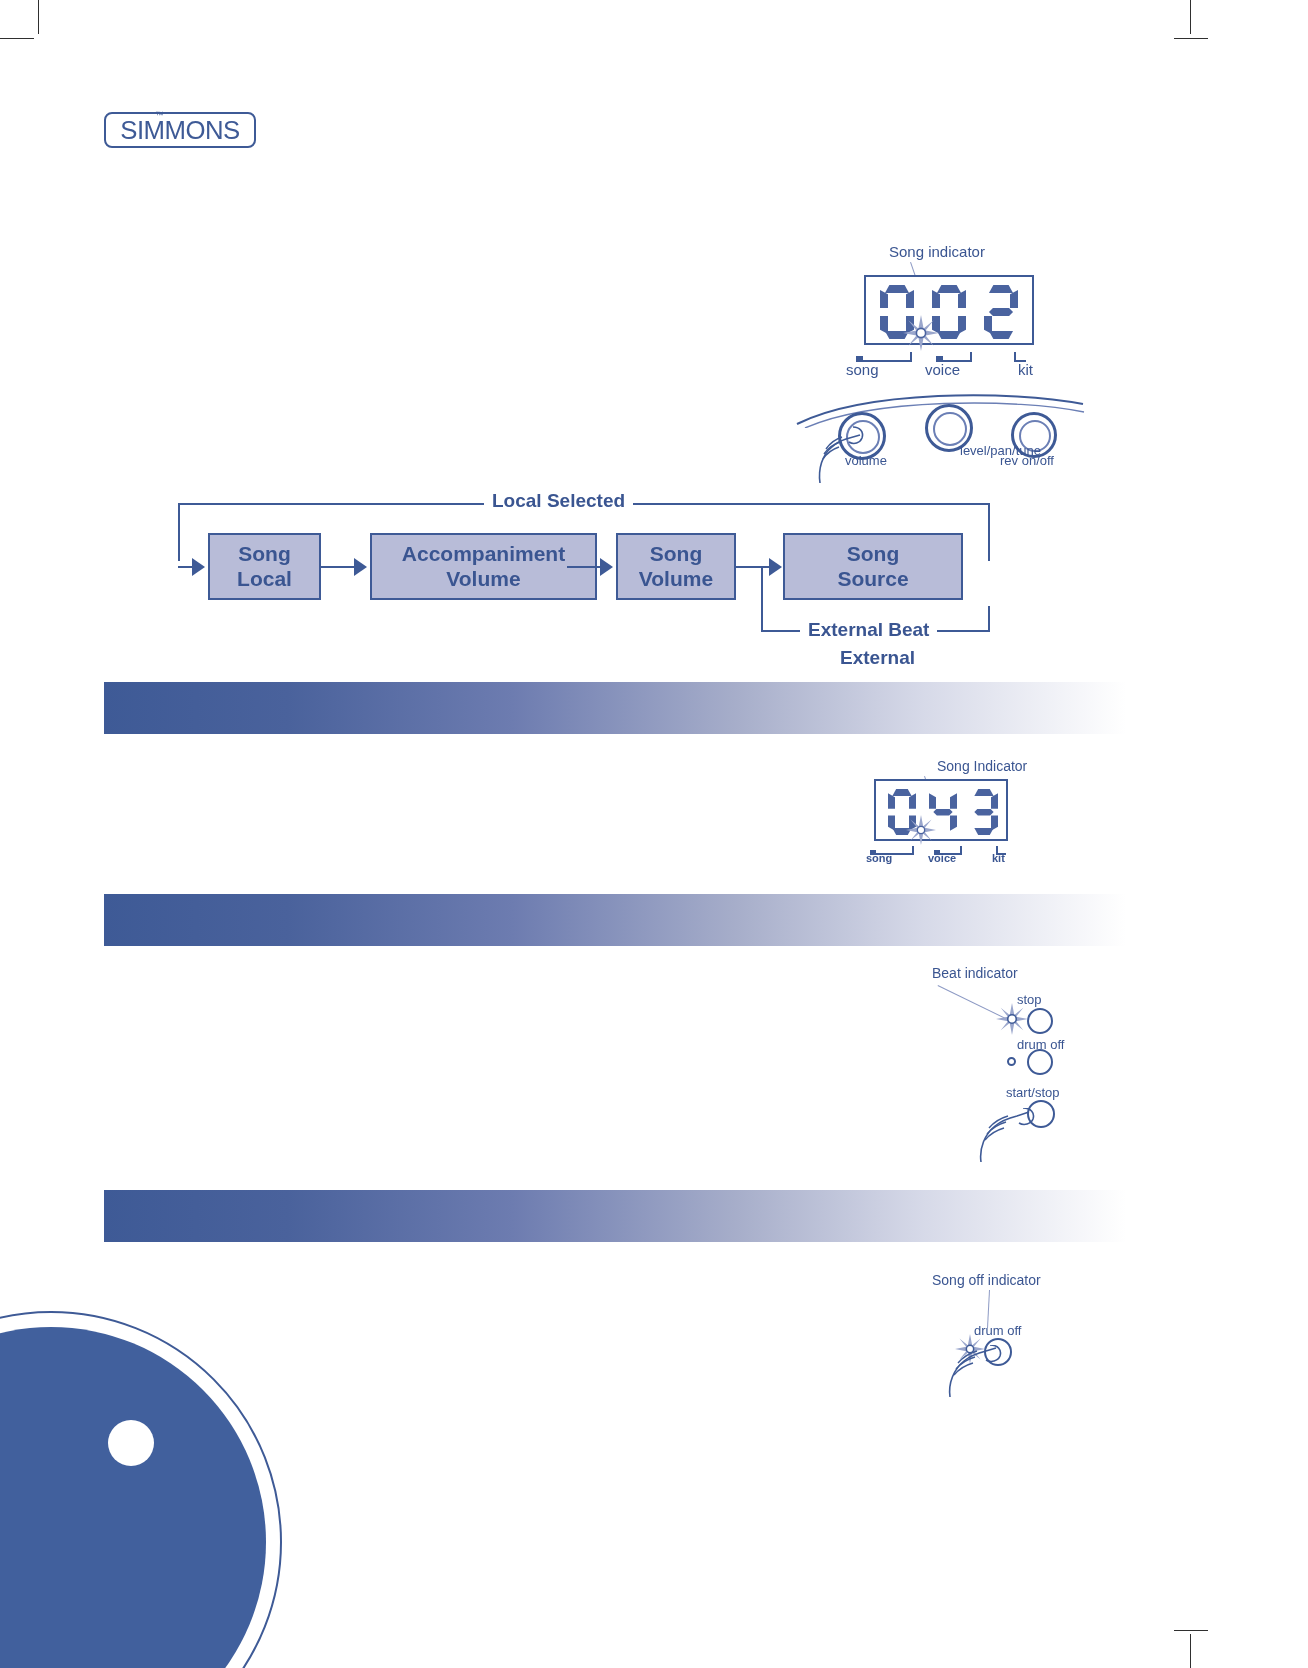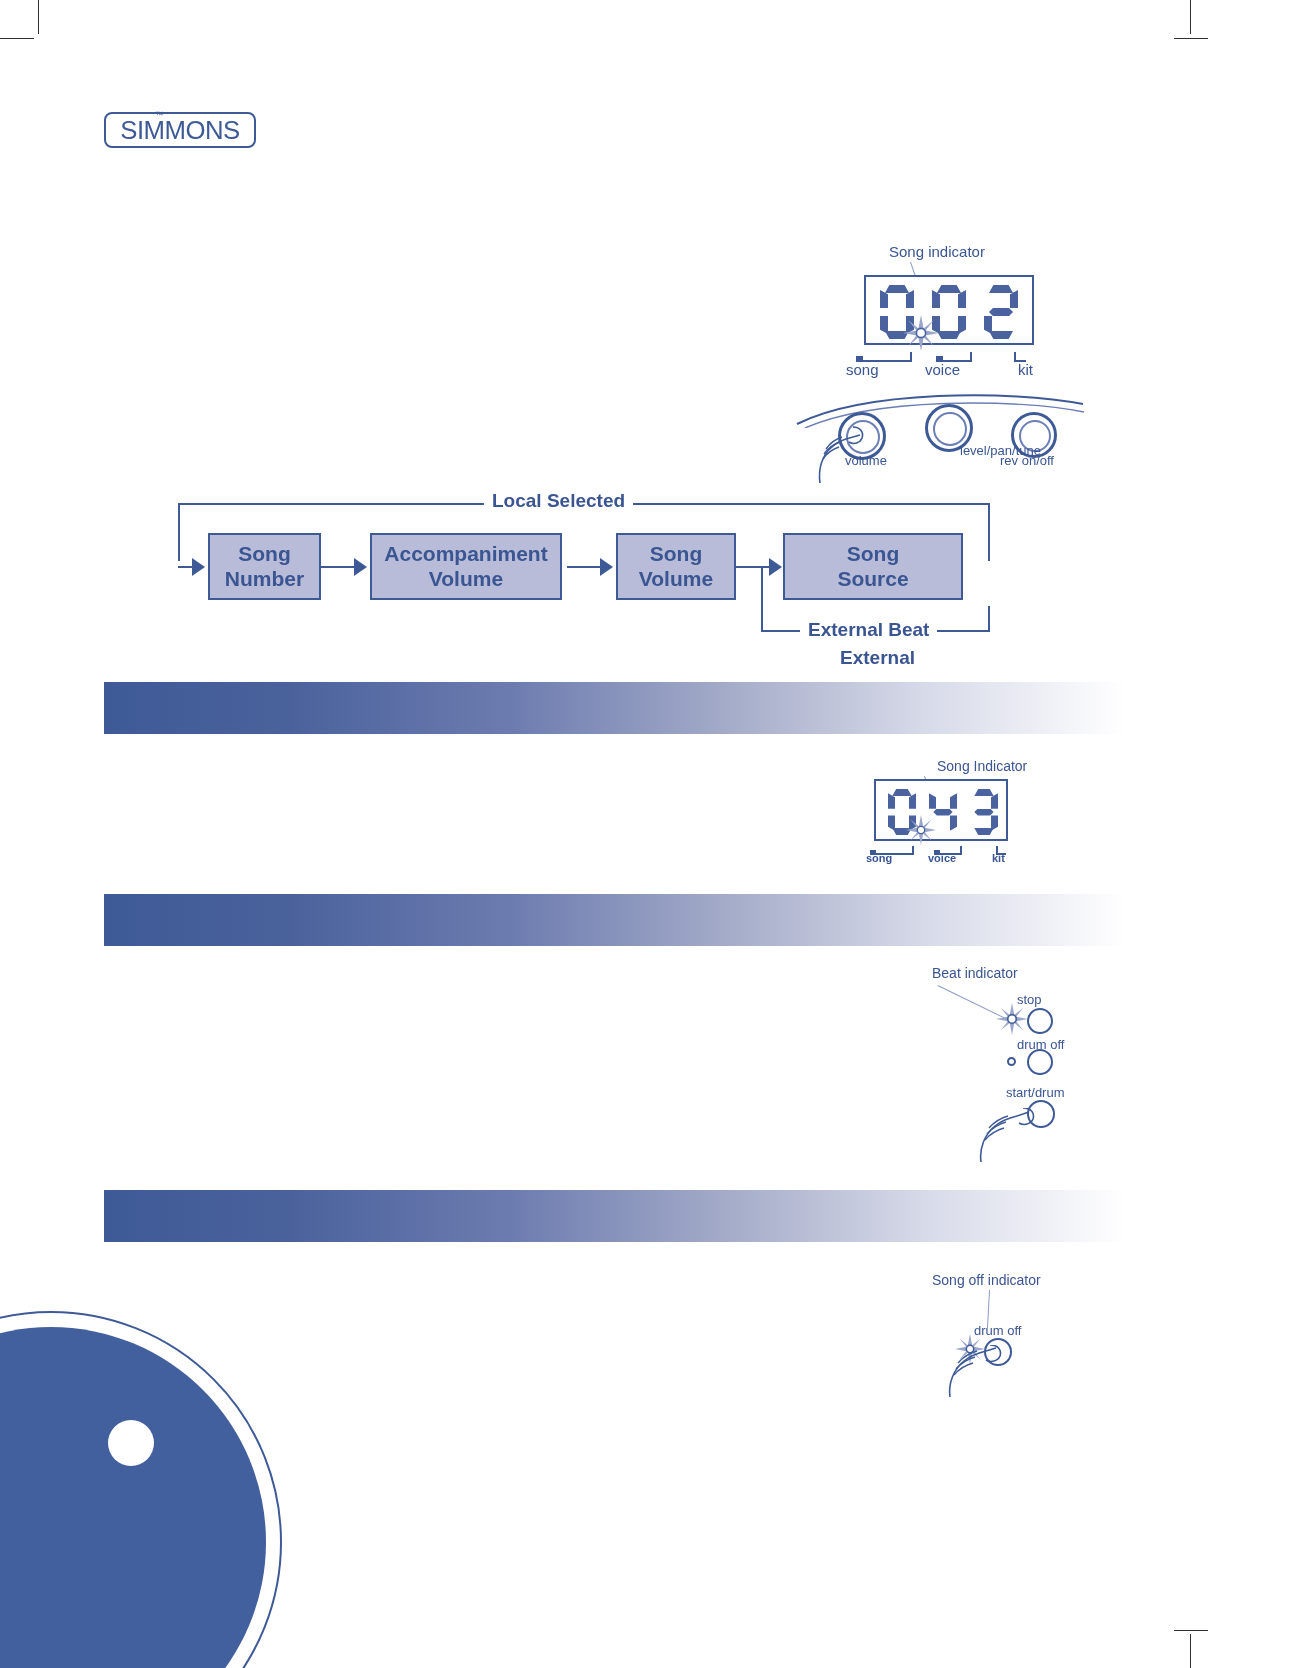--- a/index.html
+++ b/index.html
@@ -346,27 +346,27 @@
 
   <div class="flow-line" style="left:178px; top:503px; width:812px; height:2px;"></div>
   <div class="flow-line" style="left:178px; top:503px; width:2px; height:58px;"></div>
   <div class="flow-line" style="left:988px; top:503px; width:2px; height:58px;"></div>
   <div class="flow-label" style="left:484px; top:490px;">Local Selected</div>
   <div class="flow-arrow" style="left:192px; top:558px;"></div>
   <div class="flow-line" style="left:178px; top:566px; width:16px; height:2px;"></div>
 
   <div class="flow-box" style="left:208px; top:533px; width:113px; height:67px;">
     <span>Song</span>
-    <span>Number</span>
+    <span>Local</span>
   </div>
 
   <div class="flow-line" style="left:321px; top:566px; width:33px; height:2px;"></div>
   <div class="flow-arrow" style="left:354px; top:558px;"></div>
 
-  <div class="flow-box" style="left:370px; top:533px; width:192px; height:67px;">
+  <div class="flow-box" style="left:370px; top:533px; width:227px; height:67px;">
     <span>Accompaniment</span>
     <span>Volume</span>
   </div>
 
   <div class="flow-line" style="left:567px; top:566px; width:33px; height:2px;"></div>
   <div class="flow-arrow" style="left:600px; top:558px;"></div>
 
   <div class="flow-box" style="left:616px; top:533px; width:120px; height:67px;">
     <span>Song</span>
     <span>Volume</span>
@@ -450,21 +450,21 @@
       <path d="M18 0 L20.6 13.4 L30.7 5.3 L22.6 15.4 L36 18 L22.6 20.6 L30.7 30.7 L20.6 22.6 L18 36 L15.4 22.6 L5.3 30.7 L13.4 20.6 L0 18 L13.4 15.4 L5.3 5.3 L15.4 13.4 Z" fill="#9aa6cc"></path>
       <circle cx="18" cy="18" r="4.8" fill="#ffffff" stroke="#3e5a96" stroke-width="1.8"></circle>
     </svg>
   </div>
   <div class="btn-circle" style="left:1027px; top:1008px; width:26px; height:26px;"></div>
 
   <div class="callout" style="left:1017px; top:1037px; font-size:13px;">drum off</div>
   <div class="led-ring" style="left:1007px; top:1057px; width:9px; height:9px;"></div>
   <div class="btn-circle" style="left:1027px; top:1049px; width:26px; height:26px;"></div>
 
-  <div class="callout" style="left:1006px; top:1085px; font-size:13px;">start/drum</div>
+  <div class="callout" style="left:1006px; top:1085px; font-size:13px;">start/stop</div>
   <div class="btn-circle" style="left:1027px; top:1100px; width:28px; height:28px;"></div>
 
   <div class="hand" style="left:977px; top:1108px;">
     <svg width="72" height="58" viewBox="0 0 72 58">
       <path d="M4 54 C 2 40, 8 26, 18 18 C 24 13, 32 10, 40 8 L 52 4" fill="none" stroke="#3e5a96" stroke-width="1.6"></path>
       <path d="M12 20 C 17 14, 24 10, 31 8" fill="none" stroke="#3e5a96" stroke-width="1.4"></path>
       <path d="M10 26 C 15 20, 22 16, 29 14" fill="none" stroke="#3e5a96" stroke-width="1.4"></path>
       <path d="M8 32 C 13 26, 20 22, 27 20" fill="none" stroke="#3e5a96" stroke-width="1.4"></path>
       <path d="M46 0 C 54 0, 58 5, 56 11 C 54 16, 47 18, 42 15" fill="none" stroke="#3e5a96" stroke-width="1.6"></path>
     </svg>

